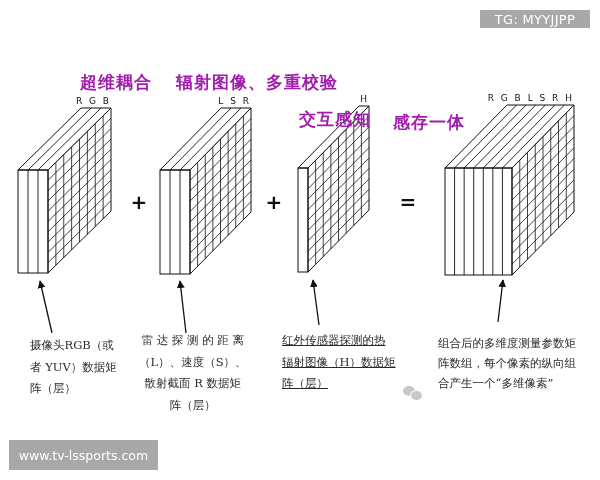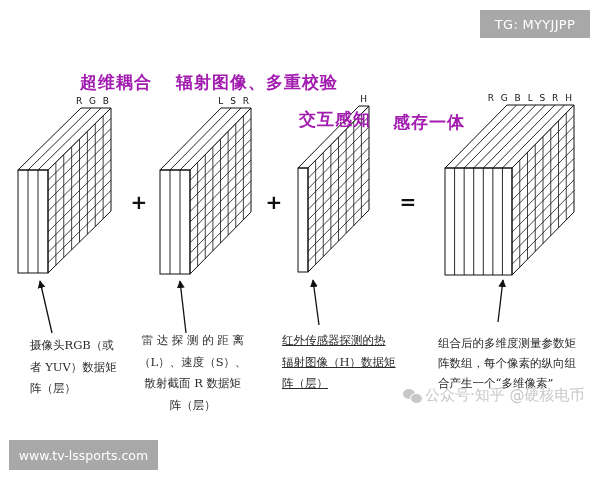--- a/index.html
+++ b/index.html
@@ -1,21 +1,21 @@
 <!DOCTYPE html>
 <html><head>
 <meta charset="utf-8">
 <style>
   html, body { margin: 0; padding: 0; background: #ffffff; }
   body { width: 600px; height: 480px; position: relative; overflow: hidden;
          font-family: "DejaVu Sans", sans-serif; }
   #canvas { position: absolute; left: 0; top: 0; width: 600px; height: 480px; }
   .badge { position: absolute; background: #a8a8a8; color: #ffffff;
            font-family: "DejaVu Sans", sans-serif; display: flex; align-items: center; justify-content: center; }
-  #tg-badge { left: 480px; top: 10px; width: 110px; height: 28px; font-size: 13px; letter-spacing: 0.3px; }
+  #tg-badge { left: 480px; top: 10px; width: 110px; height: 18px; font-size: 13px; letter-spacing: 0.3px; }
   #site-badge { left: 9px; top: 440px; width: 149px; height: 30px; font-size: 12.5px; }
   .red-label { position: absolute; color: #a21caf; font-family: "DejaVu Serif", serif;
                font-size: 17px; font-weight: bold; white-space: nowrap; letter-spacing: 1px; }
   .caption { position: absolute; color: #2a2a2a; font-family: "DejaVu Serif", serif;
              font-size: 11.5px; line-height: 21.5px; white-space: pre; }
   .watermark { position: absolute; left: 403px; top: 386px; color: #c8c8c8;
                font-family: "DejaVu Sans", sans-serif; font-size: 15px; white-space: nowrap;
                display: flex; align-items: center; gap: 4px; }
   .wm-icon { width: 18px; height: 14px; position: relative; }
   .wm-icon:before, .wm-icon:after { content: ""; position: absolute; background: #c8c8c8; border-radius: 50%; }
@@ -172,16 +172,15 @@
 阵（层）</div>
 <div class="caption" style="left:282px; top:330px;text-decoration:underline;">红外传感器探测的热
 辐射图像（H）数据矩
 阵（层）</div>
 <div class="caption" style="left:438px; top:333px; line-height:20px;">组合后的多维度测量参数矩
 阵数组，每个像素的纵向组
 合产生一个“多维像素”</div>
 
 <div class="watermark">
   <span class="wm-icon"></span>
-  <span>公众号·知乎 @硬核电币</span>
 </div>
 
 <div id="site-badge" class="badge">www.tv-lssports.com</div>
 
 </body></html>

